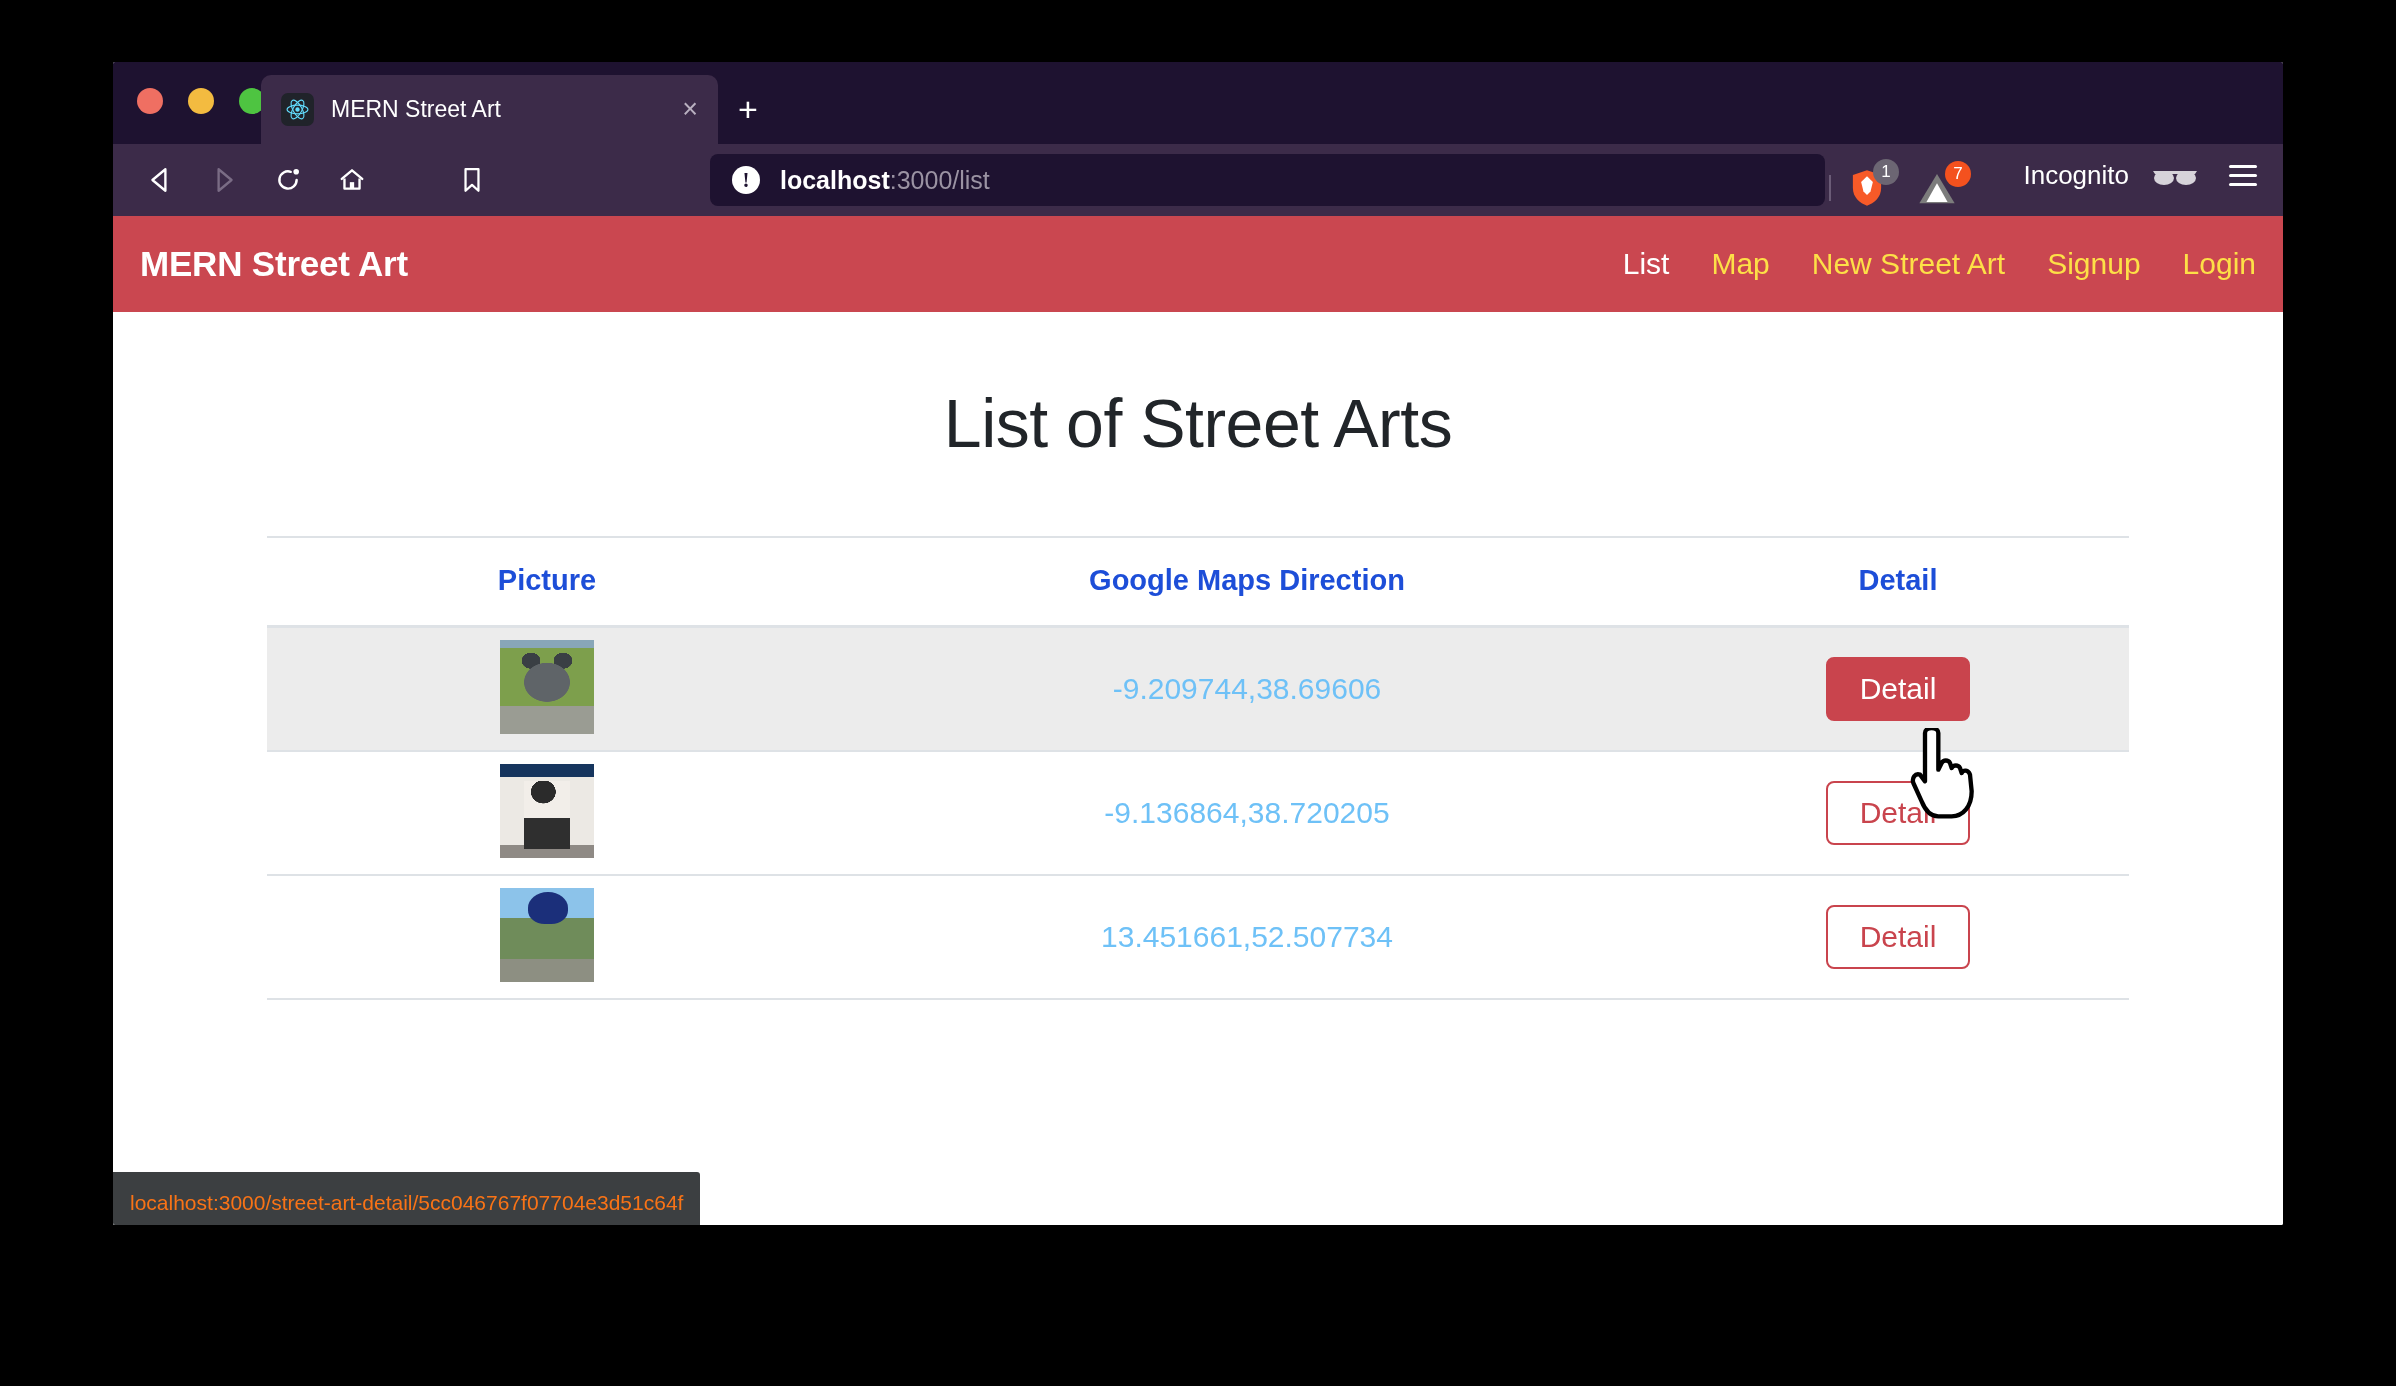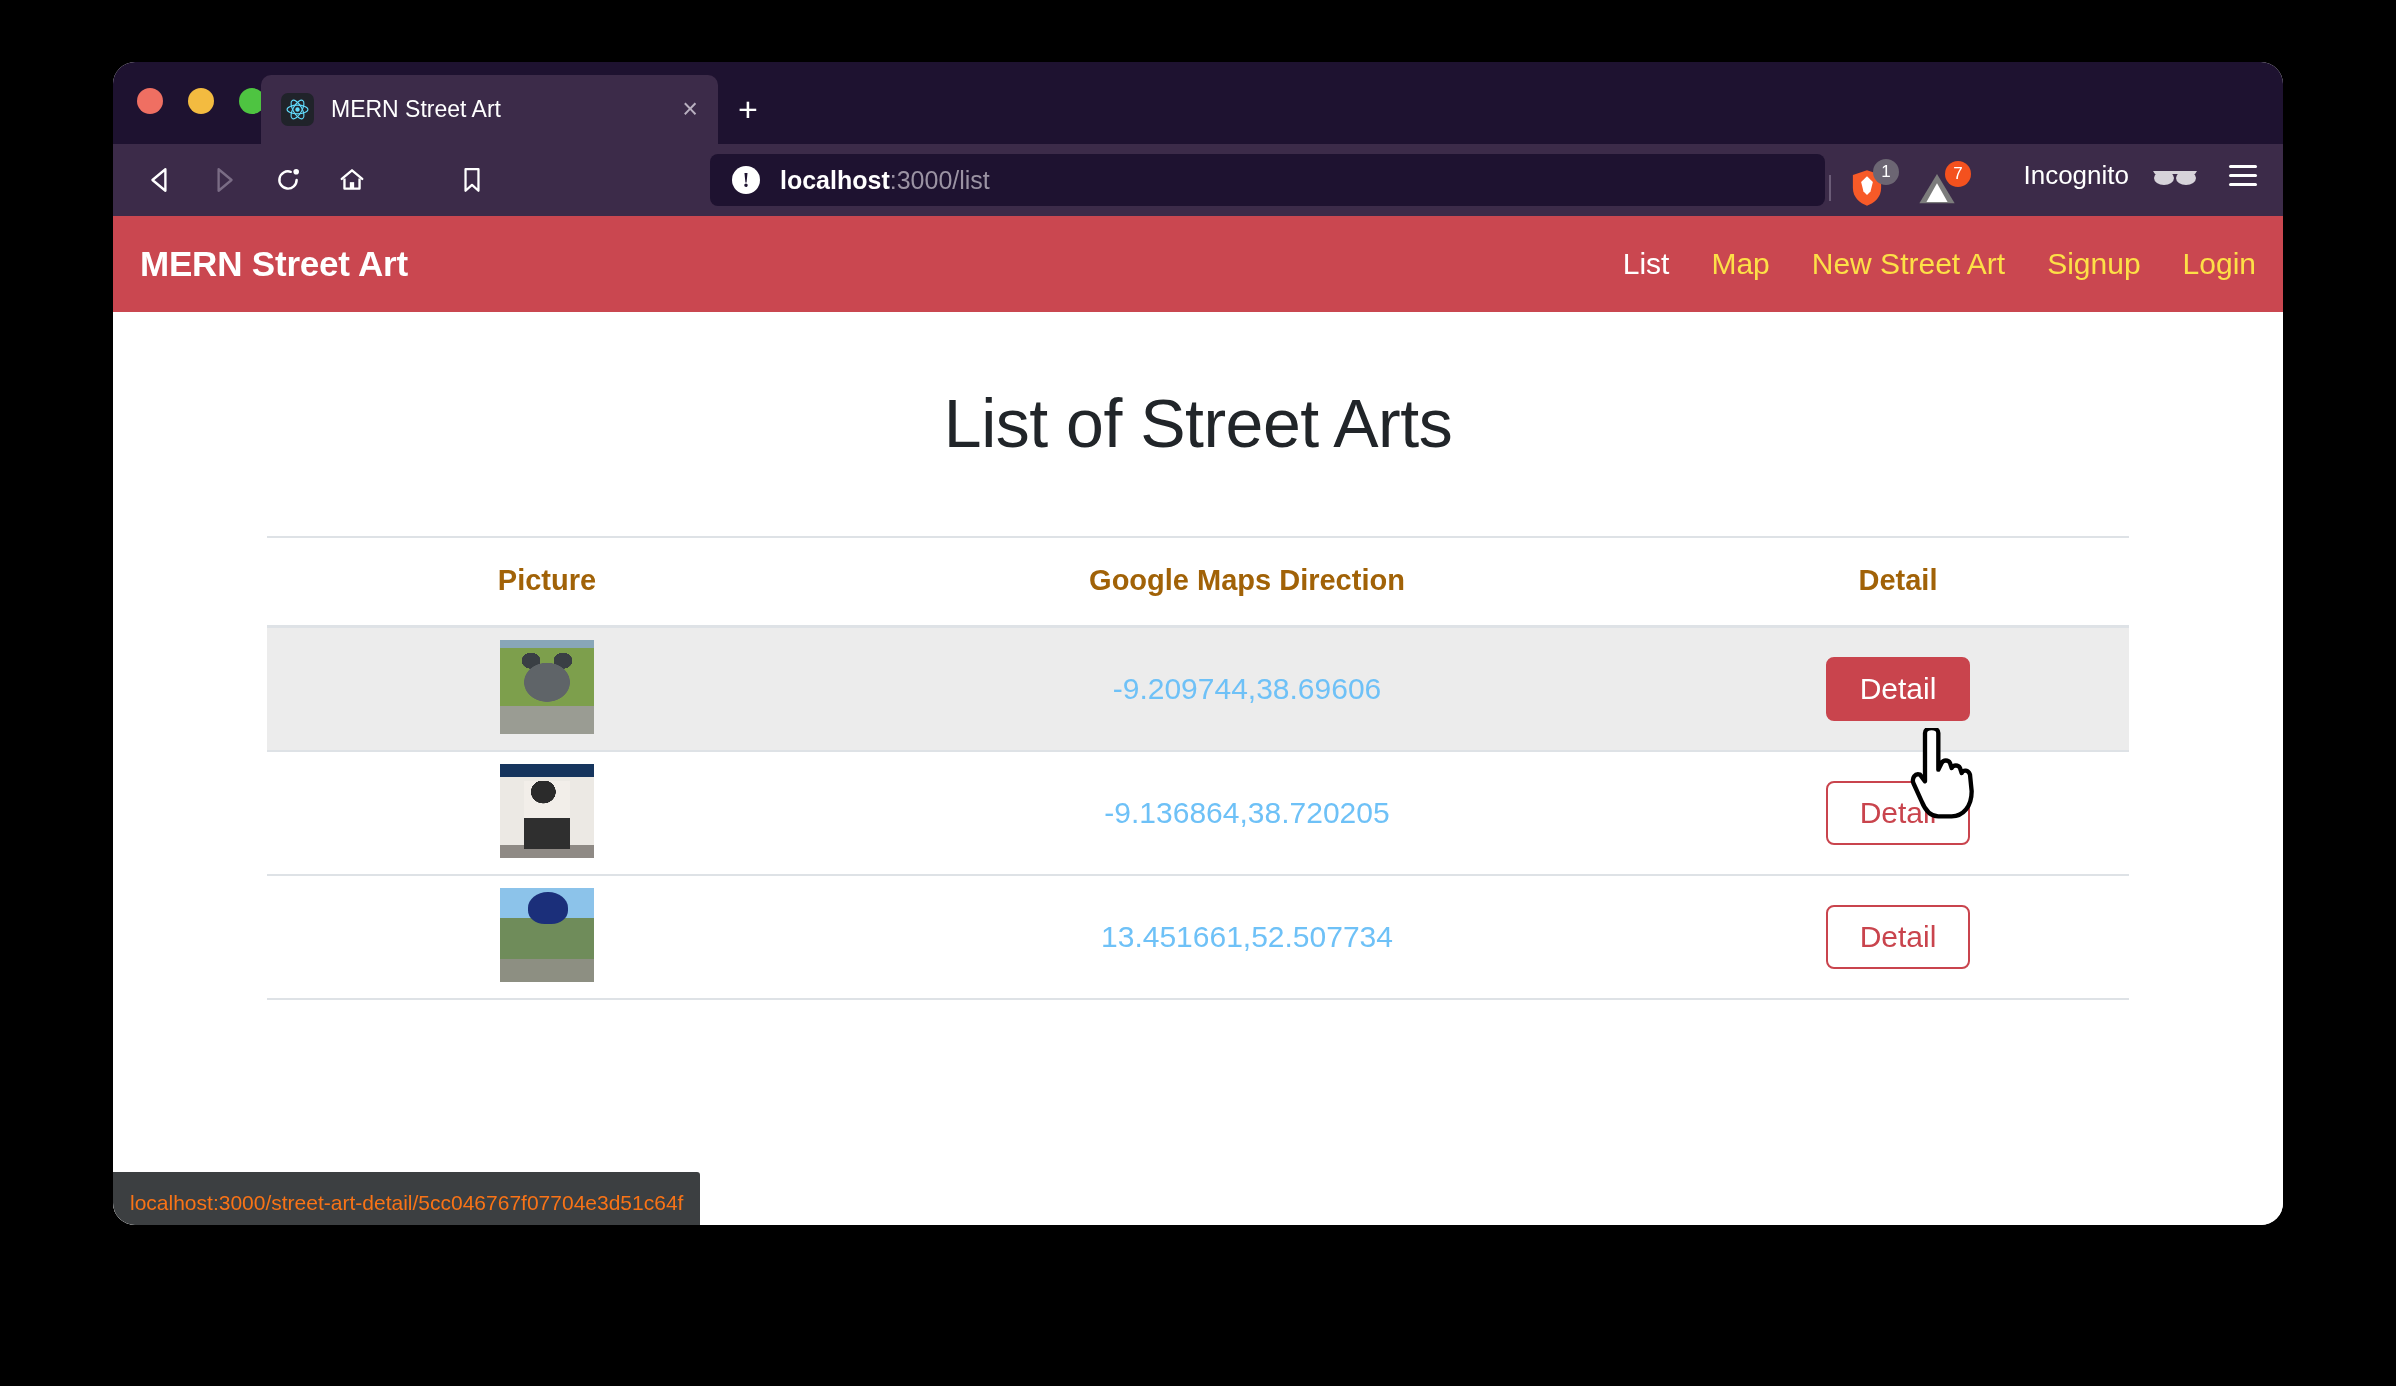--- a/index.html
+++ b/index.html
@@ -8,21 +8,21 @@
     background: #000000;
     font-family: "Liberation Sans", sans-serif;
     overflow: hidden;
   }
 
   
   #browser-window {
     position: absolute;
     left: 113px; top: 62px;
     width: 2170px; height: 1163px;
-    border-radius: 22px;
+    border-radius: 2px;
     overflow: hidden;
     background: #ffffff;
   }
 
   
   #tab-strip {
     position: relative;
     height: 82px;
     background: #1e1230;
   }
@@ -179,21 +179,21 @@
     letter-spacing: -0.5px;
   }
 
   #street-art-table {
     width: 1862px;
     margin: 74px auto 0 auto;
     border-collapse: collapse;
     table-layout: fixed;
   }
   #street-art-table thead th {
-    font-size: 29px; font-weight: bold; color: #a16207;
+    font-size: 29px; font-weight: bold; color: #1d4ed8;
     padding: 26px 0 28px 0;
     border-top: 2px solid #dee2e6;
     border-bottom: 3px solid #dee2e6;
     text-align: center;
   }
   #col-picture { width: 560px; }
   #col-maps    { width: 840px; }
   #col-detail  { width: 462px; }
 
   #street-art-table tbody tr { border-bottom: 2px solid #dee2e6; }

